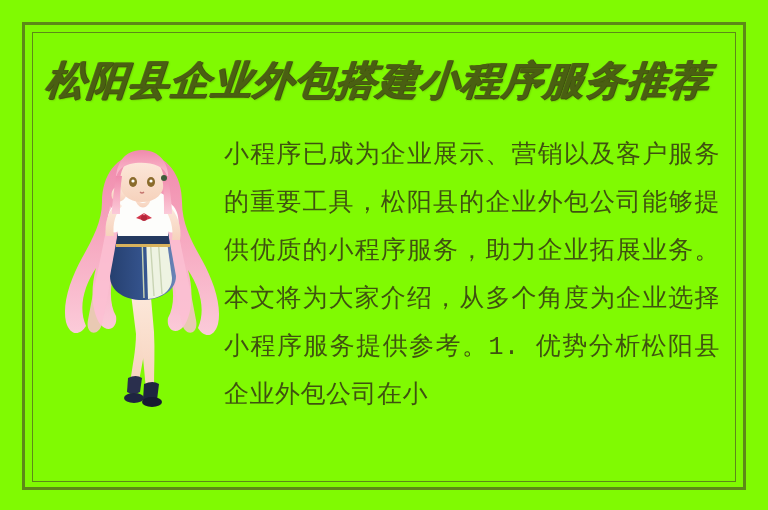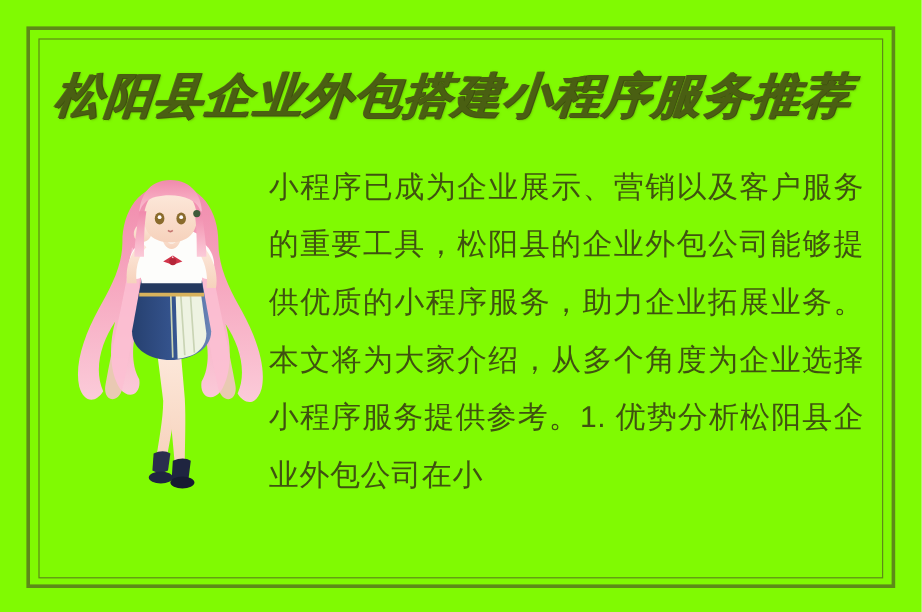--- a/index.html
+++ b/index.html
@@ -68,21 +68,21 @@
     transform-origin: left center;
   }
 
   
   .poster-body {
     position: absolute;
     left: 224px;
     top: 132px;
     width: 496px;
     margin: 0;
-    font-family: Liberation Sans, sans-serif;
+    font-family: Liberation Mono, monospace;
     font-size: 25px;
     line-height: 48px;
     letter-spacing: 0.5px;
     color: #3f5210;
     text-align: justify;
     text-justify: inter-character;
     max-height: 290px;
     overflow: hidden;
     word-break: break-all;
   }

